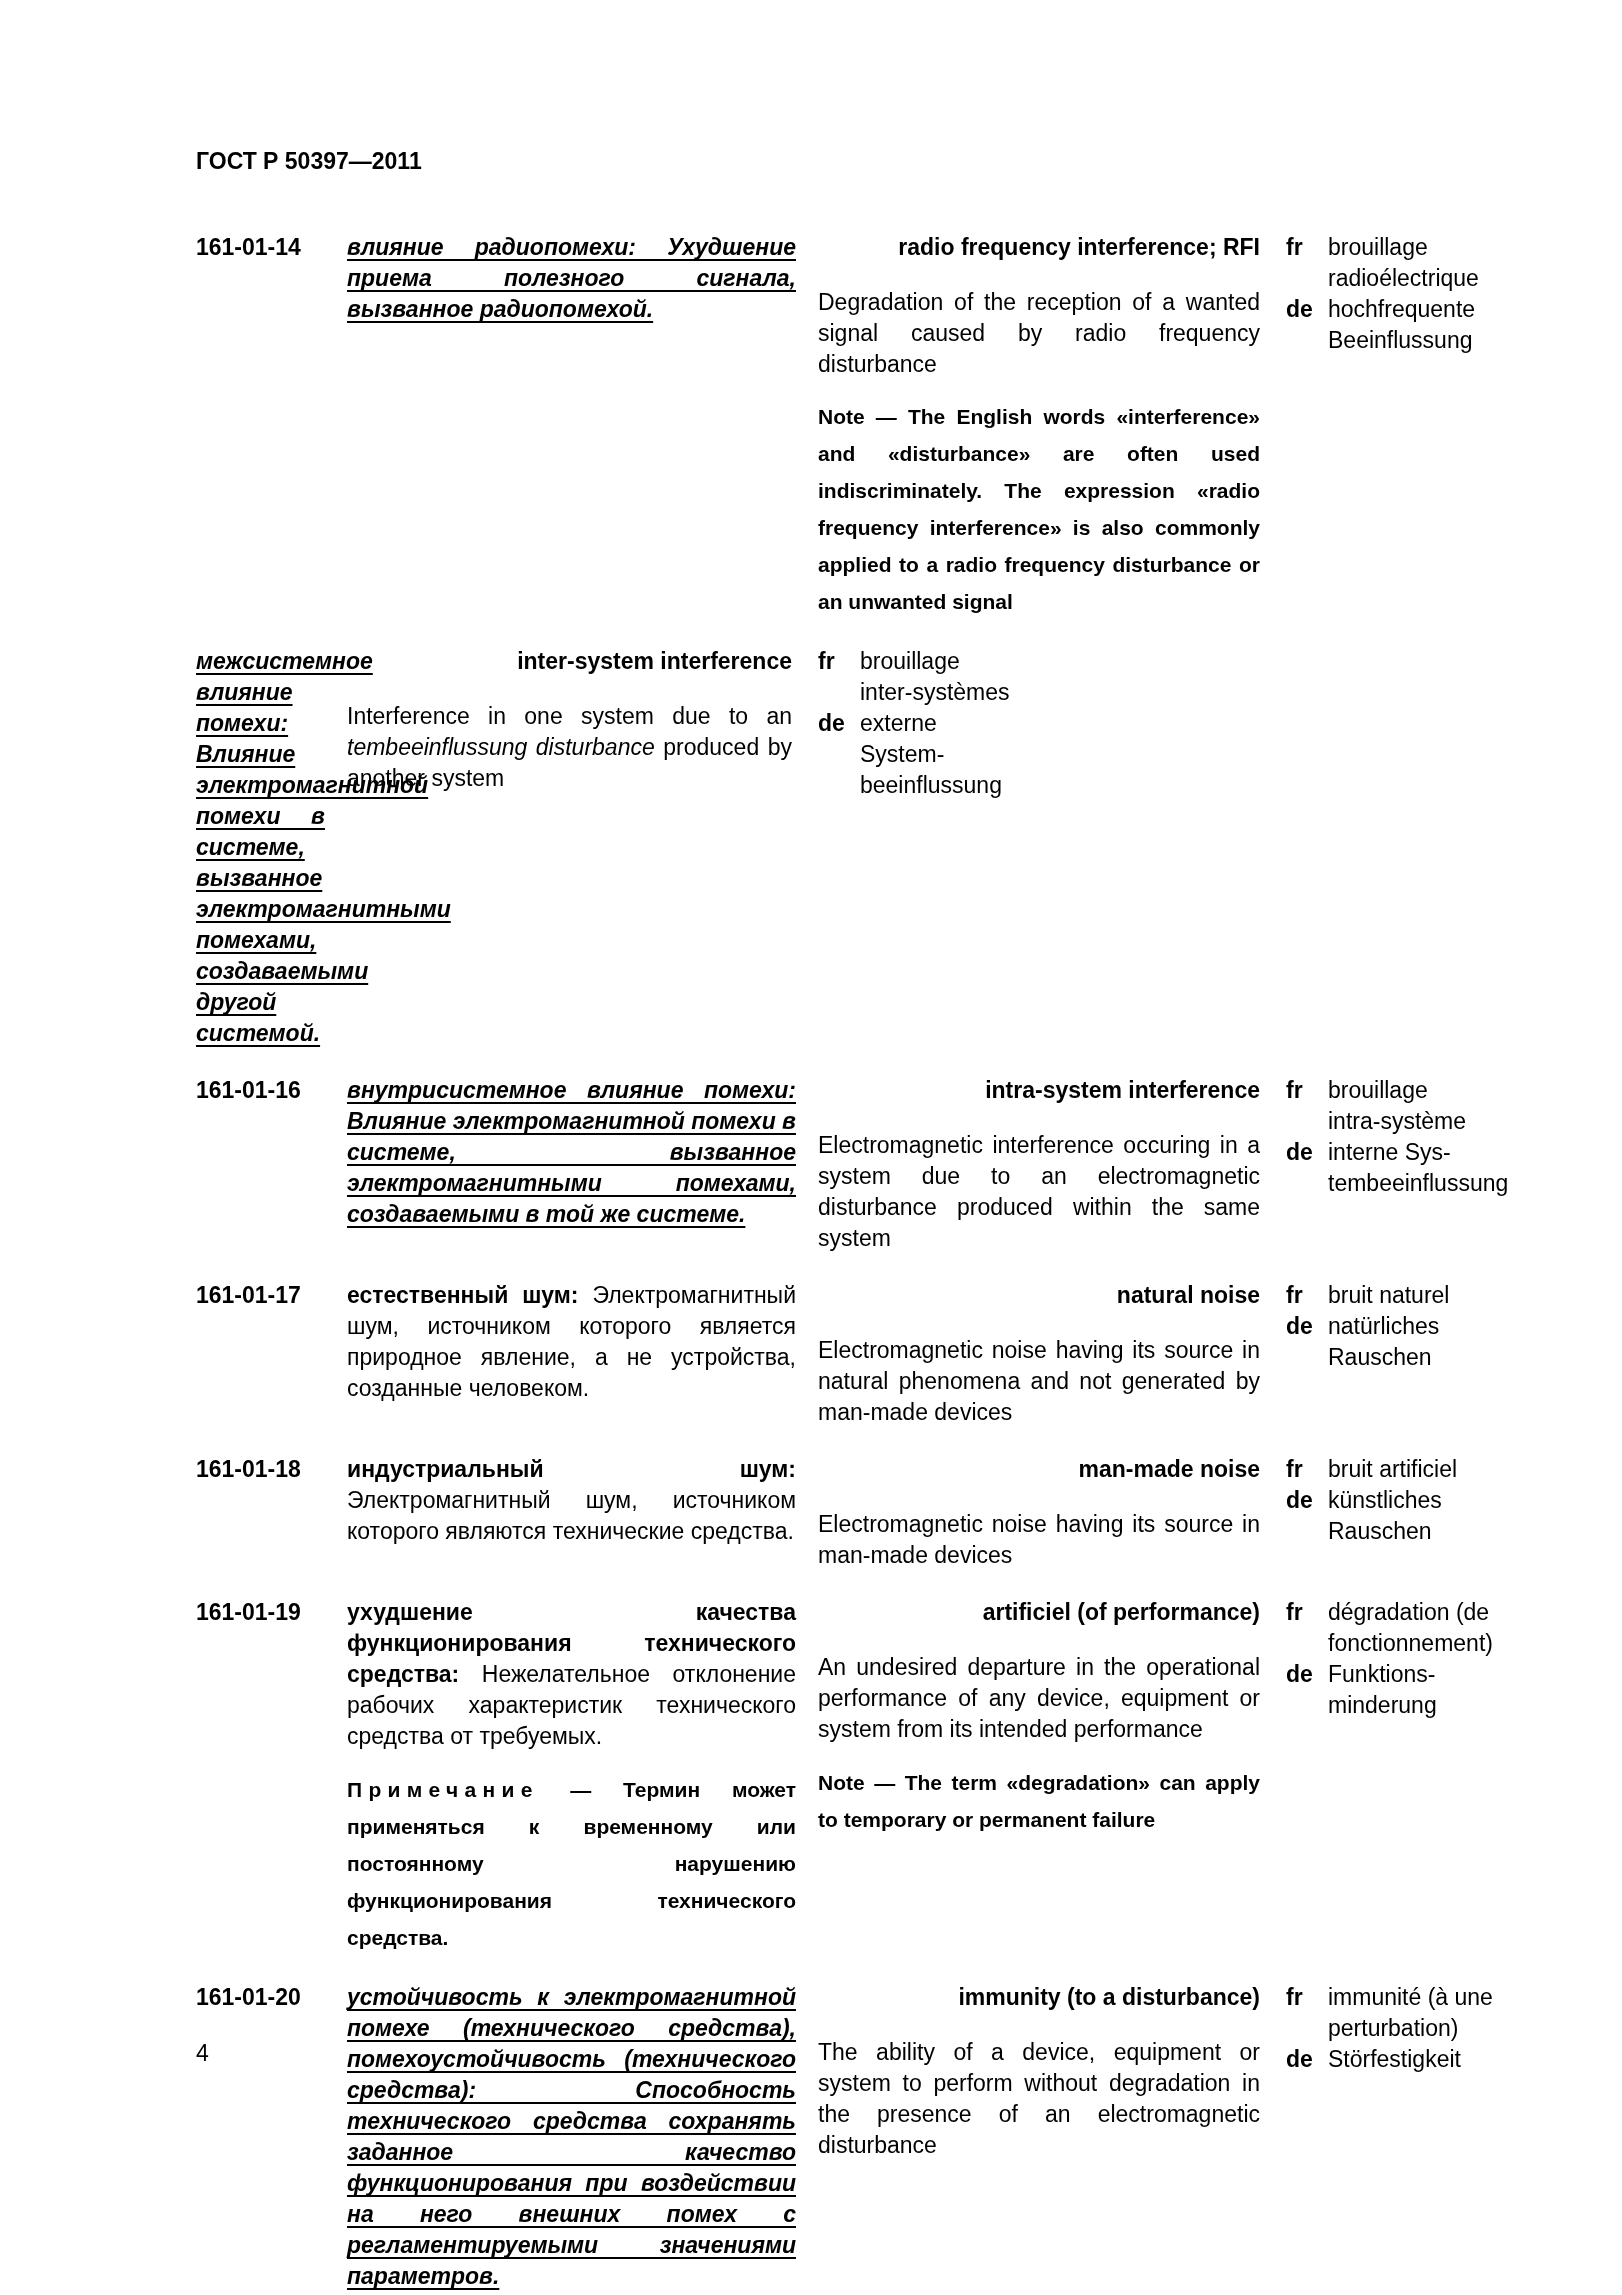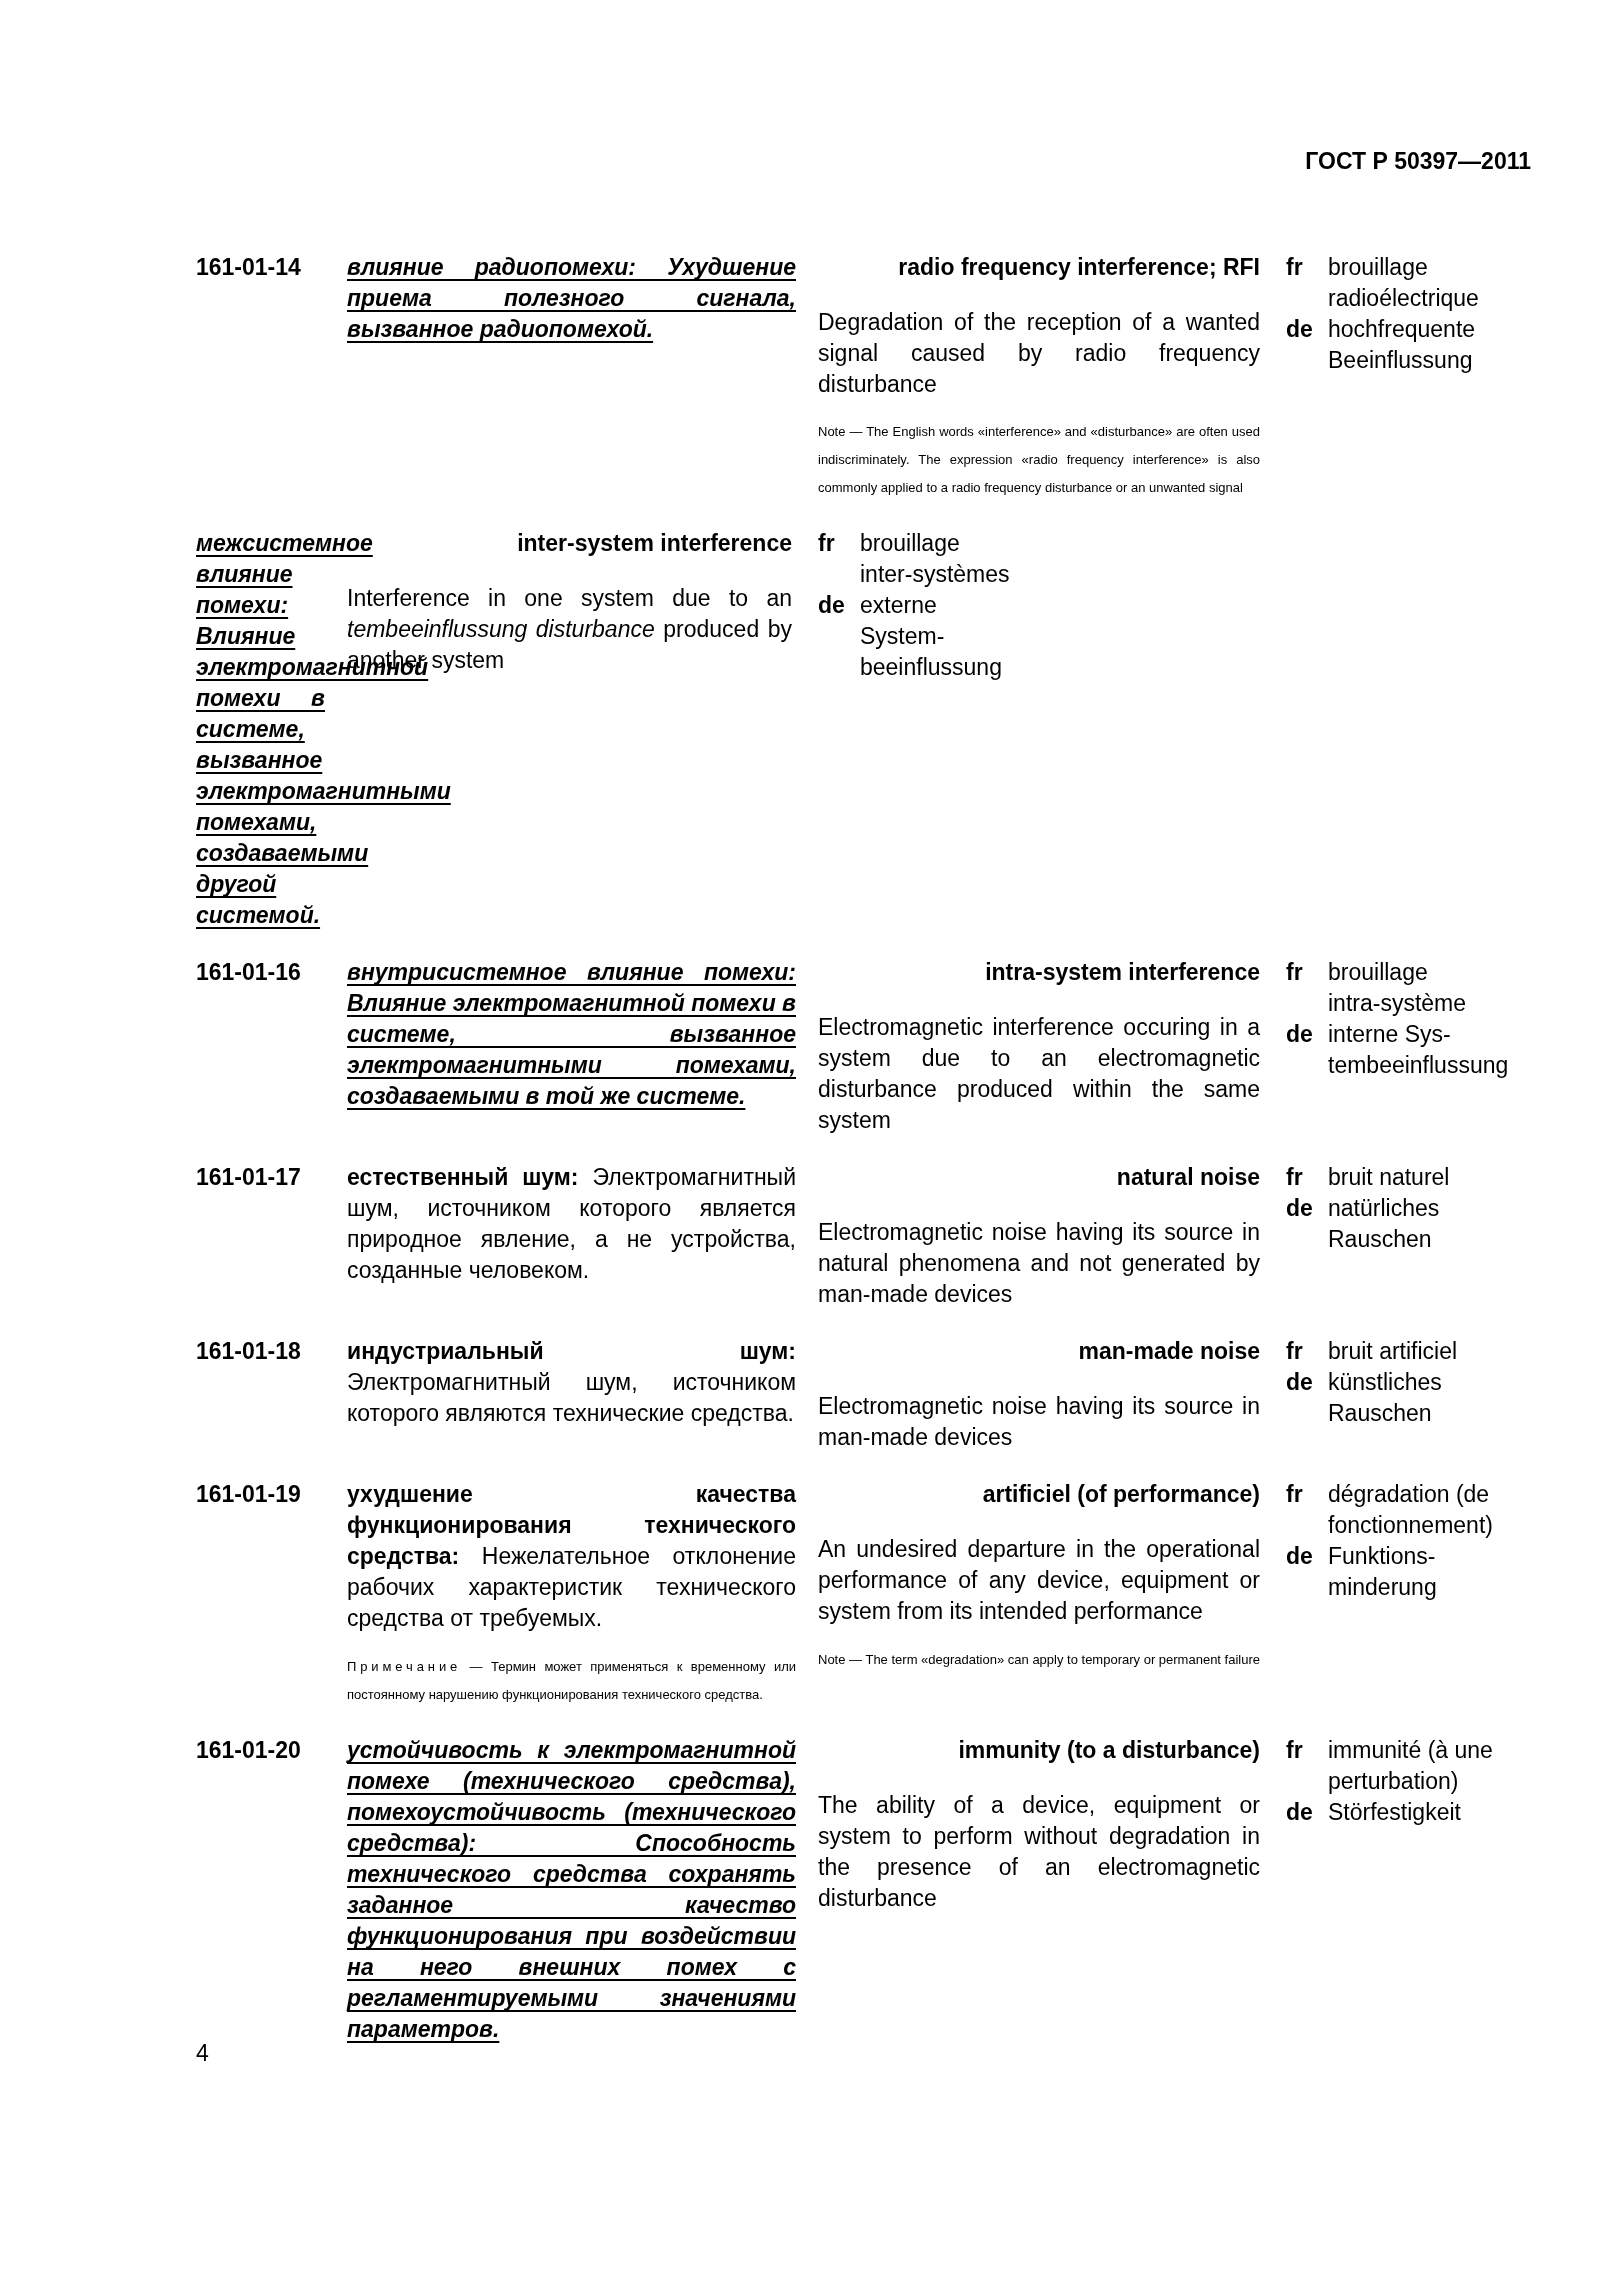--- a/index.html
+++ b/index.html
@@ -11,22 +11,21 @@
   }
   .sheet {
     position: relative;
     width: 1623px; height: 2295px;
     padding: 147px 92px 0 196px;
     overflow: hidden;
   }
   .doc-header {
     font-size: 23px; font-weight: bold;
     line-height: 29px;
-    margin-bottom: 76px;
-    text-align: right;
+    margin-bottom: 56px;
   }
   .entry {
     display: grid;
     grid-template-columns: 151px 471px 468px 1fr;
     margin-bottom: 26px;
     font-size: 23px; line-height: 31px;
   }
   .col-num { font-weight: bold; }
   .col-ru  { padding-right: 22px; text-align: justify; hyphens: auto; }
   .col-en  { padding-right: 26px; text-align: justify; }
@@ -37,21 +36,21 @@
     text-decoration: underline;
     text-decoration-thickness: 1.6px;
     text-underline-offset: 3.9px;
     text-decoration-skip-ink: none;
   }
   .ru-term { font-weight: bold; }
   .en-term { font-weight: bold; text-align: right; }
   .en-def  { margin-top: 24px; }
   .note {
     margin-top: 18.3px;
-    font-size: 13px; line-height: 28px;
+    font-size: 21px; line-height: 37px; font-weight: bold;
   }
   .note-label { letter-spacing: 0.30em; }
   .lang-row { display: grid; grid-template-columns: 42px 1fr; }
   .lang-label { font-weight: bold; }
   .lang-text { white-space: pre-line; }
   .page-number {
     position: absolute;
     left: 196px; top: 2040px;
     font-size: 23px;
   }

